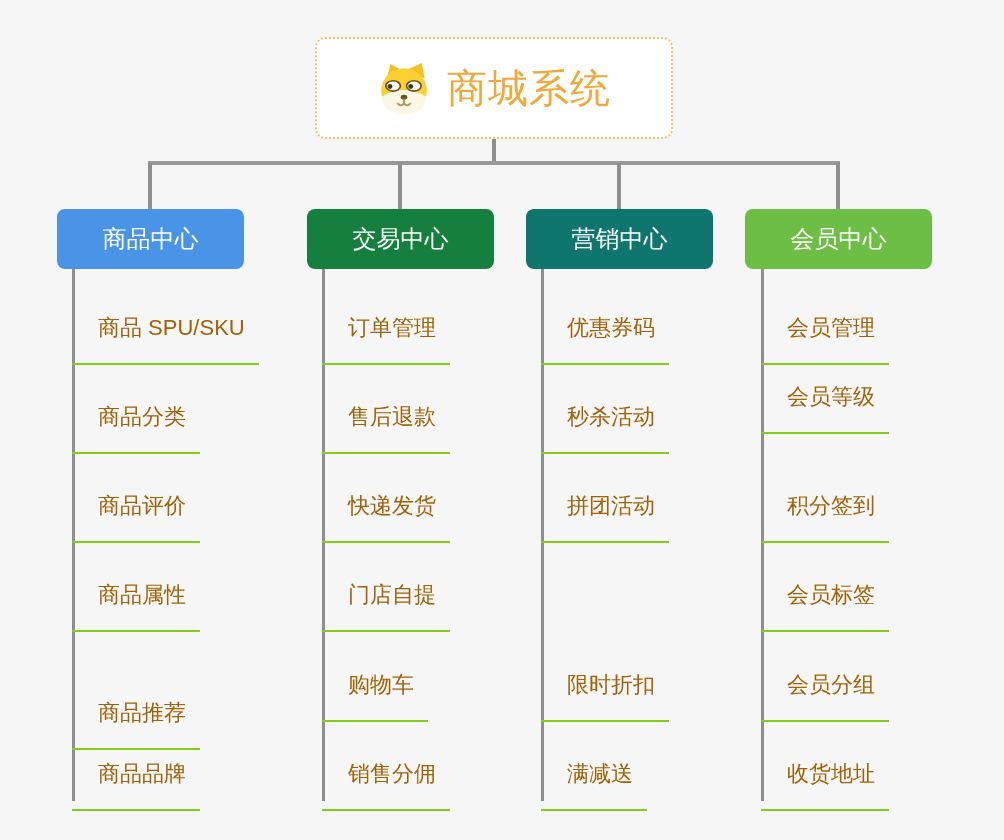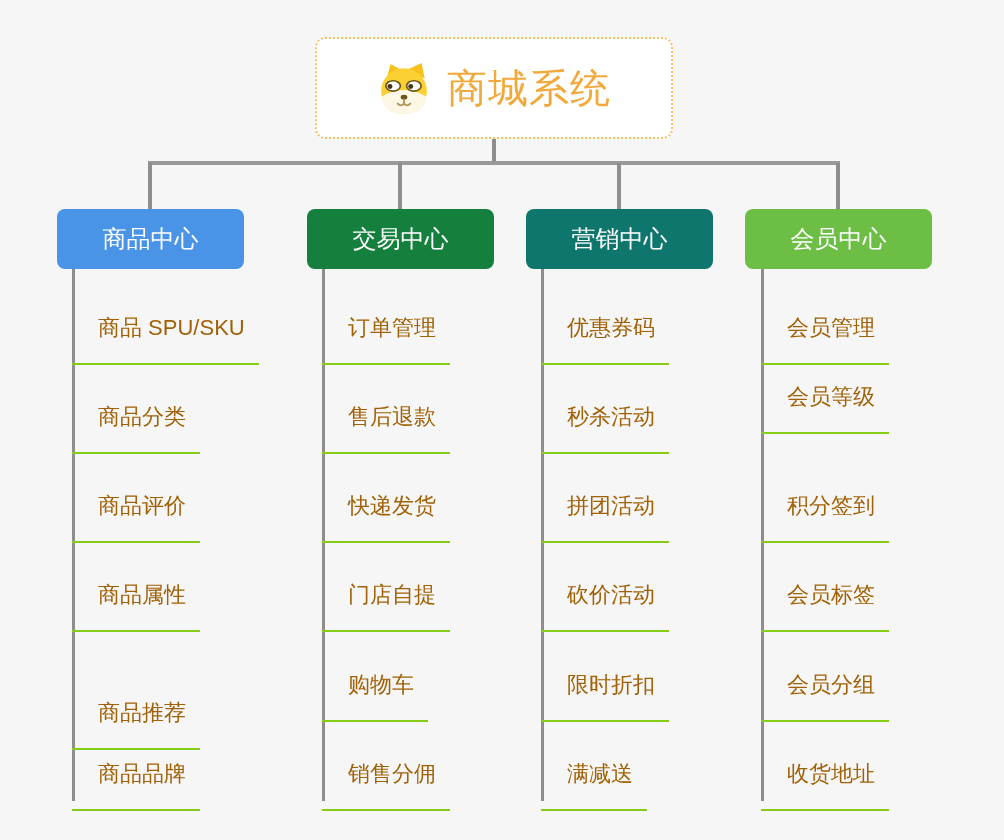--- a/index.html
+++ b/index.html
@@ -114,21 +114,20 @@
   <div class="leaf" style="left:322px;top:313px;">订单管理</div>
   <div class="leaf" style="left:322px;top:402px;">售后退款</div>
   <div class="leaf" style="left:322px;top:491px;">快递发货</div>
   <div class="leaf" style="left:322px;top:580px;">门店自提</div>
   <div class="leaf" style="left:322px;top:670px;">购物车</div>
   <div class="leaf" style="left:322px;top:759px;">销售分佣</div>
 
   <div class="leaf" style="left:541px;top:313px;">优惠券码</div>
   <div class="leaf" style="left:541px;top:402px;">秒杀活动</div>
   <div class="leaf" style="left:541px;top:491px;">拼团活动</div>
-  <div class="leaf" style="left:541px;top:580px;">砍价活动</div>
   <div class="leaf" style="left:541px;top:670px;">限时折扣</div>
   <div class="leaf" style="left:541px;top:759px;">满减送</div>
 
   <div class="leaf" style="left:761px;top:313px;">会员管理</div>
   <div class="leaf" style="left:761px;top:382px;">会员等级</div>
   <div class="leaf" style="left:761px;top:491px;">积分签到</div>
   <div class="leaf" style="left:761px;top:580px;">会员标签</div>
   <div class="leaf" style="left:761px;top:670px;">会员分组</div>
   <div class="leaf" style="left:761px;top:759px;">收货地址</div>
 

